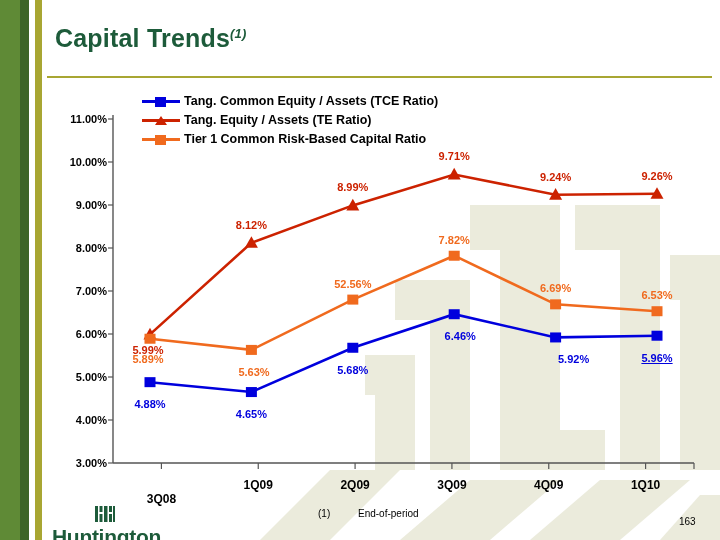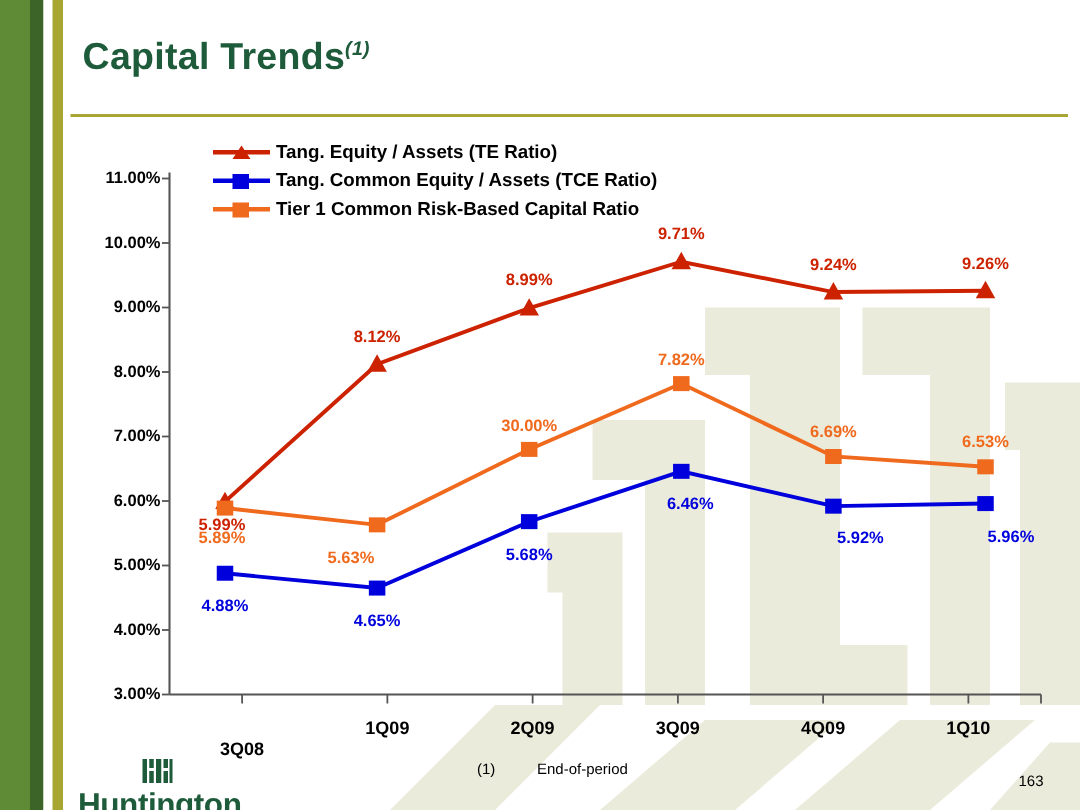--- a/index.html
+++ b/index.html
@@ -88,31 +88,31 @@
   <div class="bar" id="bar-gap2"></div>
 
   <div id="title">
     <span>Capital Trends</span><sup>(1)</sup>
   </div>
   <div id="rule"></div>
 
   <div id="legend">
       <div class="legend-row">
         <span class="legend-mark">
+          <span class="legend-line" style="background: rgb(0, 0, 221);"></span>
+          <span class="legend-sq" style="background: rgb(0, 0, 221);"></span>
+        </span>
+        <span class="legend-label">Tang. Common Equity / Assets (TCE Ratio)</span>
+      </div>
+      <div class="legend-row">
+        <span class="legend-mark">
           <span class="legend-line" style="background: rgb(204, 34, 0);"></span>
           <span class="legend-tri" style="border-bottom: 9px solid rgb(204, 34, 0);"></span>
         </span>
         <span class="legend-label">Tang. Equity / Assets (TE Ratio)</span>
-      </div>
-      <div class="legend-row">
-        <span class="legend-mark">
-          <span class="legend-line" style="background: rgb(0, 0, 221);"></span>
-          <span class="legend-sq" style="background: rgb(0, 0, 221);"></span>
-        </span>
-        <span class="legend-label">Tang. Common Equity / Assets (TCE Ratio)</span>
       </div>
       <div class="legend-row">
         <span class="legend-mark">
           <span class="legend-line" style="background: rgb(240, 106, 30);"></span>
           <span class="legend-sq" style="background: rgb(240, 106, 30);"></span>
         </span>
         <span class="legend-label">Tier 1 Common Risk-Based Capital Ratio</span>
       </div>
     </div>
 
@@ -182,24 +182,24 @@
         <div class="dlabel" style="left: 251.4px; top: 218.84px; color: rgb(204, 34, 0);">8.12%</div>
         <div class="dlabel" style="left: 352.8px; top: 181.43px; color: rgb(204, 34, 0);">8.99%</div>
         <div class="dlabel" style="left: 454.2px; top: 150.47px; color: rgb(204, 34, 0);">9.71%</div>
         <div class="dlabel" style="left: 555.6px; top: 170.68px; color: rgb(204, 34, 0);">9.24%</div>
         <div class="dlabel" style="left: 657px; top: 169.82px; color: rgb(204, 34, 0); text-align: center;">9.26%</div>
         <div class="dlabel" style="left: 150px; top: 398.16px; color: rgb(0, 0, 221);">4.88%</div>
         <div class="dlabel" style="left: 251.4px; top: 408.05px; color: rgb(0, 0, 221);">4.65%</div>
         <div class="dlabel" style="left: 352.8px; top: 363.76px; color: rgb(0, 0, 221);">5.68%</div>
         <div class="dlabel" style="left: 460.2px; top: 330.22px; color: rgb(0, 0, 221);">6.46%</div>
         <div class="dlabel" style="left: 555.6px; top: 353.44px; color: rgb(0, 0, 221); padding-left: 36px;">5.92%</div>
-        <div class="dlabel" style="left: 674px; top: 351.72px; color: rgb(0, 0, 221);">5.96%</div>
+        <div class="dlabel" style="left: 657px; top: 351.72px; color: rgb(0, 0, 221); text-decoration: underline;">5.96%</div>
         <div class="dlabel" style="left: 148px; top: 352.73px; color: rgb(240, 106, 30);">5.89%</div>
-        <div class="dlabel" style="left: 234px; top: 365.91px; color: rgb(240, 106, 30);">5.63%</div>
-        <div class="dlabel" style="left: 352.8px; top: 277.6px; color: rgb(240, 106, 30);">30.00%</div>
+        <div class="dlabel" style="left: 254px; top: 365.91px; color: rgb(240, 106, 30);">5.63%</div>
+        <div class="dlabel" style="left: 352.8px; top: 277.6px; color: rgb(240, 106, 30);">52.56%</div>
         <div class="dlabel" style="left: 454.2px; top: 233.74px; color: rgb(240, 106, 30);">7.82%</div>
         <div class="dlabel" style="left: 555.6px; top: 282.33px; color: rgb(240, 106, 30);">6.69%</div>
         <div class="dlabel" style="left: 657px; top: 289.21px; color: rgb(240, 106, 30);">6.53%</div>
       </div>
   </div>
 
   <div id="footer-logo">
     <svg id="logo-mark" viewBox="0 0 22 22">
       <g fill="#1d5b3a">
         <path d="M1,3 h3 v16 h-3 z"></path>

